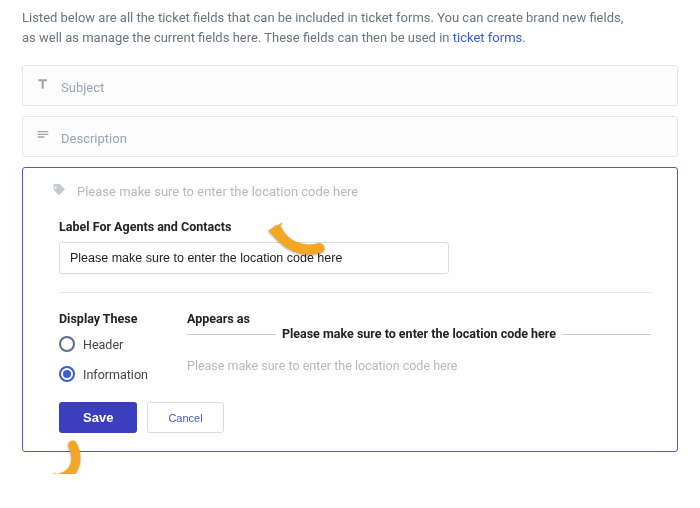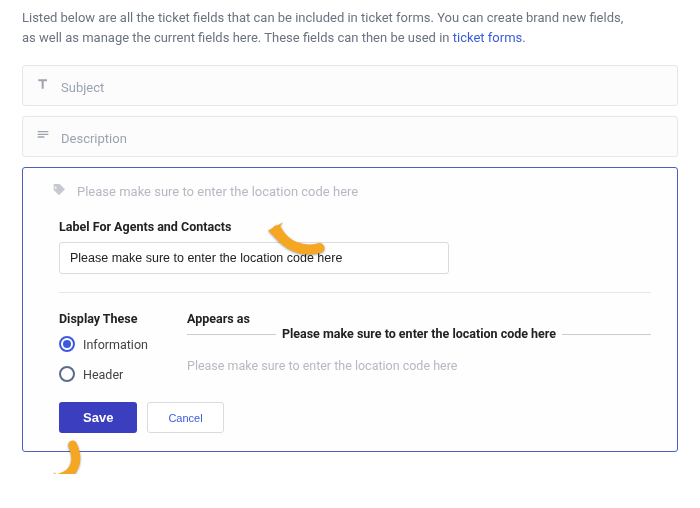--- a/index.html
+++ b/index.html
@@ -142,28 +142,28 @@
           <path d="M6 26 C 16 12, 30 10, 40 20" stroke="#f5a623" stroke-width="9" fill="none" stroke-linecap="round"></path>
           <path d="M40 20 L33 11 L47 16 L39 29 Z" fill="#f5a623"></path>
         </g>
       </svg>
     </div>
 
     <div class="col-dt">
       <div class="sub-label">Display These</div>
       <div class="radio-stack">
         <label class="radio-item">
+          <span class="radio-outer"></span>
+          <span>Header</span>
+        </label>
+        <label class="radio-item">
           <span class="radio-outer sel">
               <span class="radio-inner"></span>
             </span>
           <span>Information</span>
-        </label>
-        <label class="radio-item">
-          <span class="radio-outer"></span>
-          <span>Header</span>
         </label>
       </div>
     </div>
 
     <div class="col-aa">
       <div class="sub-label">Appears as</div>
       <div class="appears-preview">
         <div class="rule"></div>
         <div class="rule-wrap"><span class="rule-text">Please make sure to enter the location code here</span></div>
         <div class="muted-line">Please make sure to enter the location code here</div>

